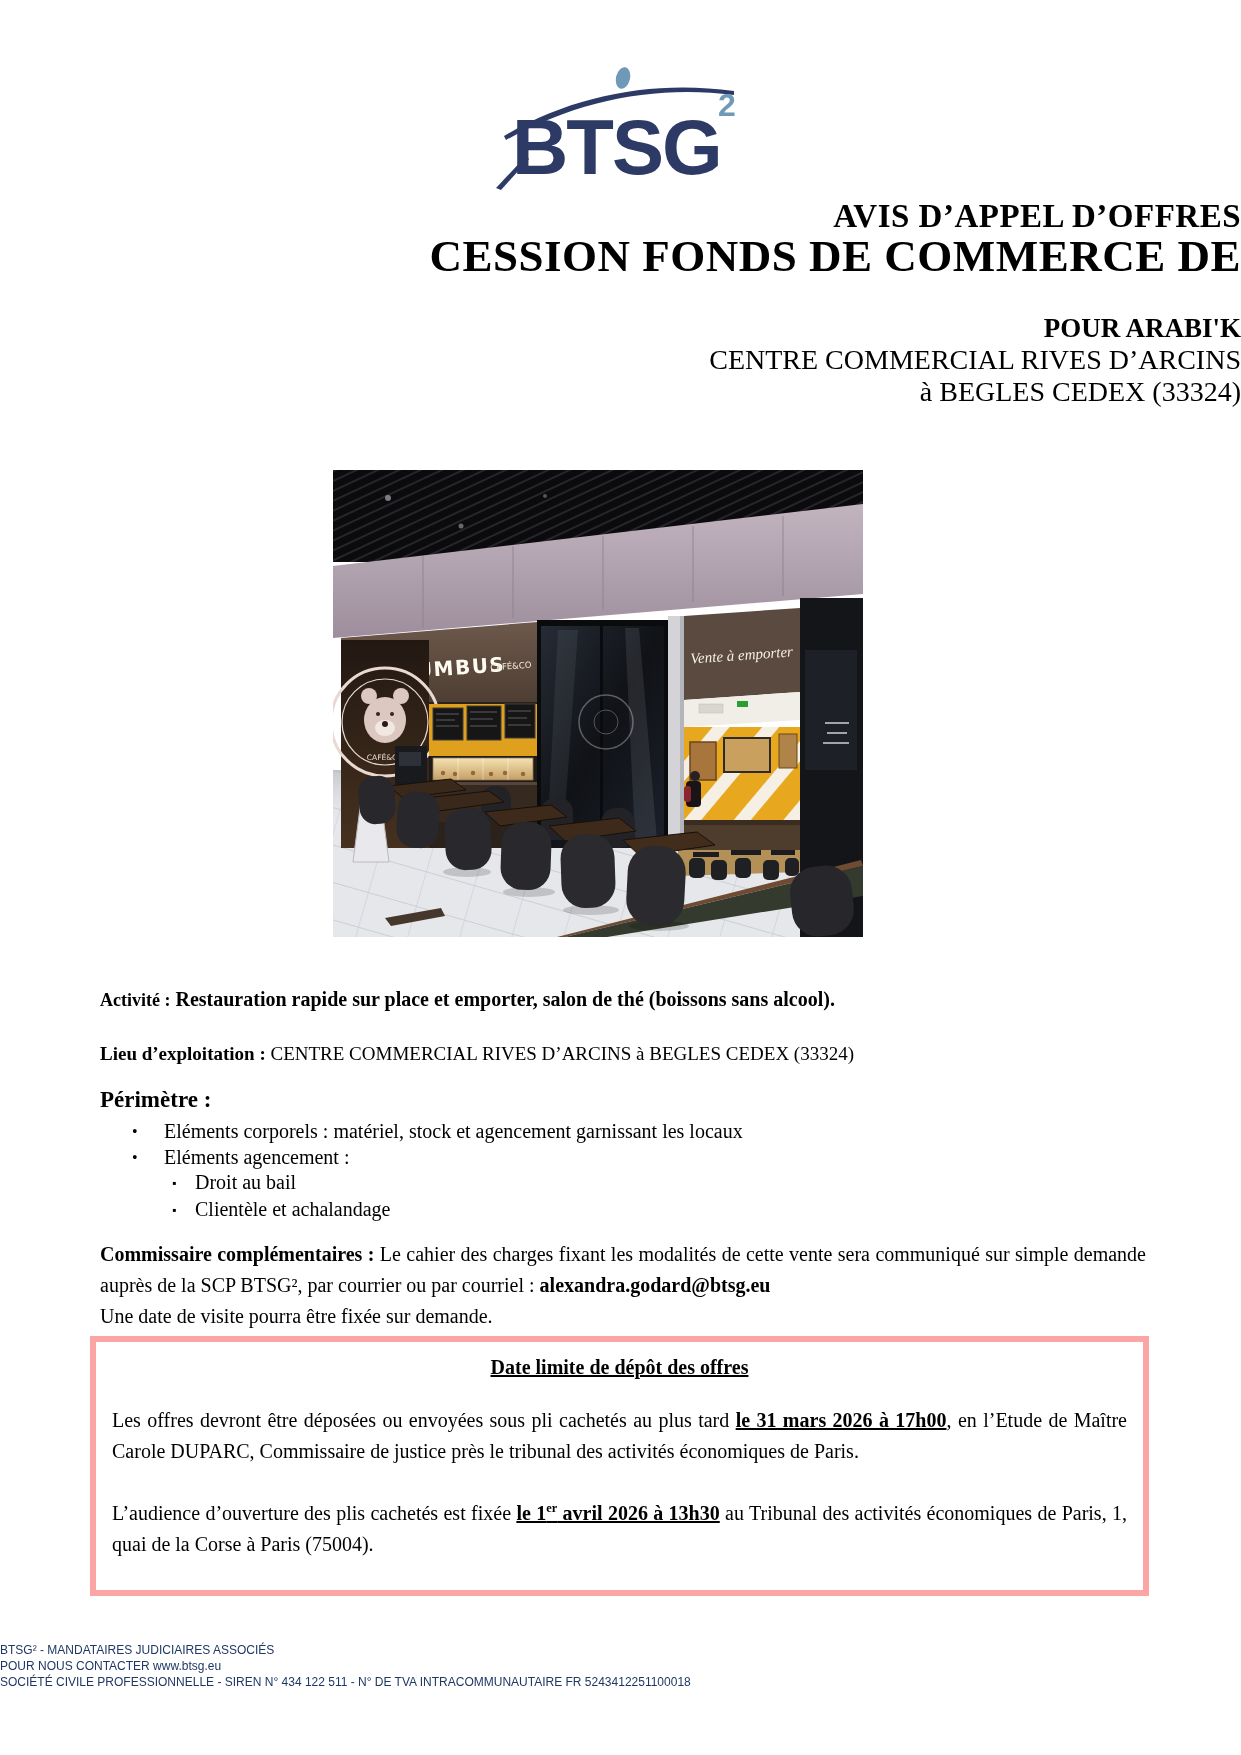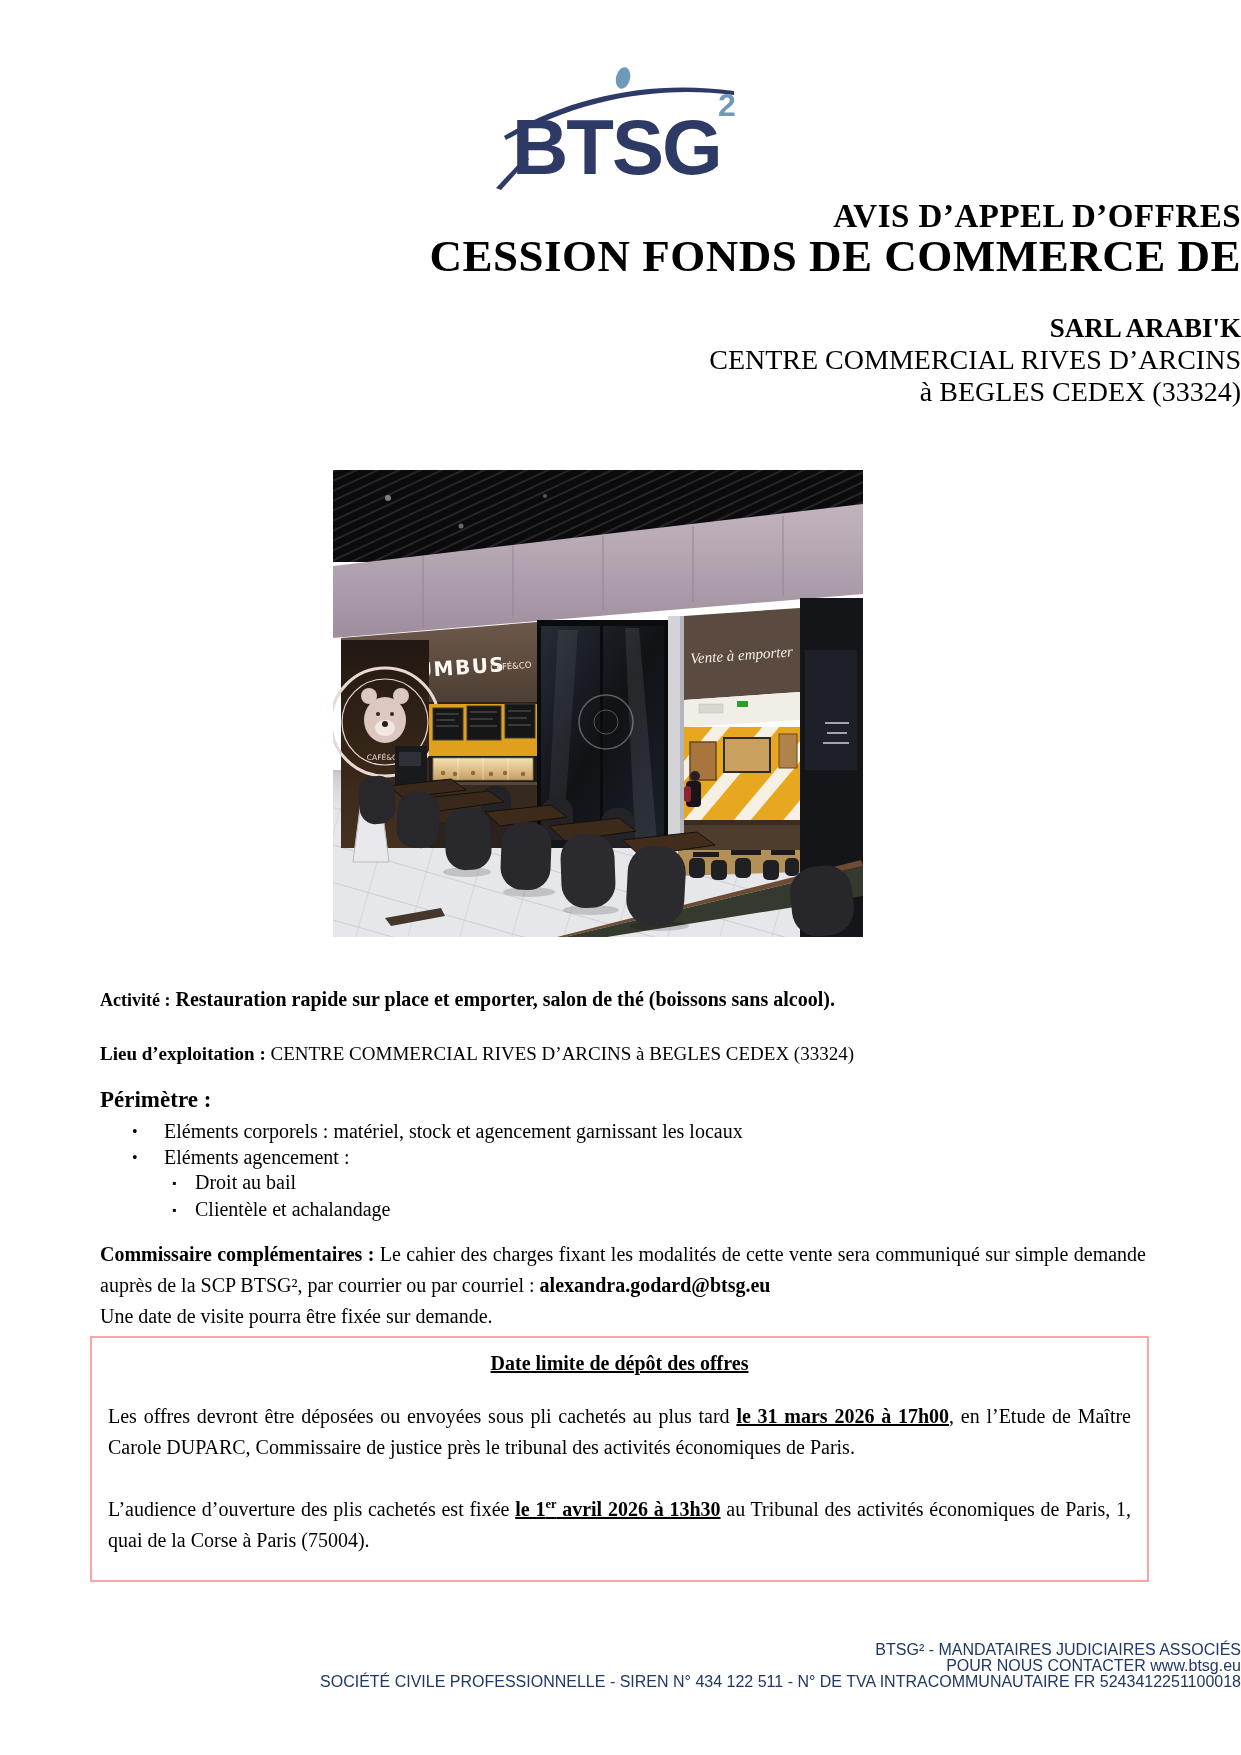--- a/index.html
+++ b/index.html
@@ -33,49 +33,49 @@
   .place-line .lbl{font-size:19px;}
   .perimeter-line{margin-bottom:6px;font-size:23px;}
   .bullet-row{line-height:25.5px;font-size:20px;}
   .bullet-glyph{display:inline-block;width:32px;margin-left:32px;text-align:left;font-size:16px;vertical-align:1px;}
   .sub-row .bullet-glyph{margin-left:72px;width:23px;font-size:12px;vertical-align:2px;}
   .info-para{margin-top:16px;line-height:31px;text-align:justify;}
   .info-para .email{font-weight:700;}
   .info-visit{line-height:31px;}
 
   
-  .offer-box{position:absolute;top:1336px;left:90px;width:1059px;border:2px solid #fca5a5;
-    box-sizing:border-box;padding:10px 16px 24px 16px;font-size:20px;}
+  .offer-box{position:absolute;top:1336px;left:90px;width:1059px;border:6px solid #fca5a5;
+    box-sizing:border-box;padding:10px 16px 30px 16px;font-size:20px;}
   .offer-heading{text-align:center;font-weight:700;text-decoration:underline;font-size:20px;margin:4px 0 0 0;}
   .offer-p{margin-top:26px;line-height:31px;text-align:justify;}
   .bu{font-weight:700;text-decoration:underline;}
   .bu sup{font-size:.62em;}
 
   
-  .footer{position:absolute;top:1642px;left:0;width:100%;text-align:right;
-    font-family:"Liberation Sans",sans-serif;font-size:16px;line-height:16px;color:#1f3864;}
+  .footer{position:absolute;top:1642px;left:0;width:100%;text-align:left;
+    font-family:"Liberation Sans",sans-serif;font-size:12px;line-height:16px;color:#1f3864;}
 </style>
 </head>
 <body>
 
 <div class="logo-wrap">
   <svg width="250" height="128" viewBox="0 0 250 128">
     <path d="M0,124 L30,92 L33,95 L5,126 Z" fill="#2e3a66"></path>
     <path d="M8,72 C78,30 160,16 238,27 L238,31 C160,21 82,36 10,76 Z" fill="#2e3a66"></path>
     <ellipse cx="127" cy="14" rx="7" ry="11" transform="rotate(14 127 14)" fill="#6e9ab8"></ellipse>
     <text x="16" y="110" font-family="Liberation Sans, sans-serif" font-size="78" font-weight="bold" fill="#2e3a66" letter-spacing="-2">BTSG</text>
     <text x="222" y="52" font-family="Liberation Sans, sans-serif" font-size="32" font-weight="bold" fill="#6e9ab8">2</text>
   </svg>
 </div>
 
 <div class="title-block">
   <div class="t1">AVIS D’APPEL D’OFFRES</div>
   <div class="t2">CESSION FONDS DE COMMERCE DE</div>
   <div class="t-gap"></div>
-  <div class="t3">SARL ARABI'K</div>
+  <div class="t3">POUR ARABI'K</div>
   <div class="t4">CENTRE COMMERCIAL RIVES D’ARCINS</div>
   <div class="t5">à BEGLES CEDEX (33324)</div>
 </div>
 
 <div class="photo">
   <svg width="530" height="467" viewBox="0 0 530 467">
     <defs>
       <pattern id="p-slats" width="9" height="9" patternUnits="userSpaceOnUse" patternTransform="rotate(65)">
         <rect width="9" height="9" fill="#0b0b0d"></rect>
           <rect width="2" height="9" fill="#26262a"></rect>

